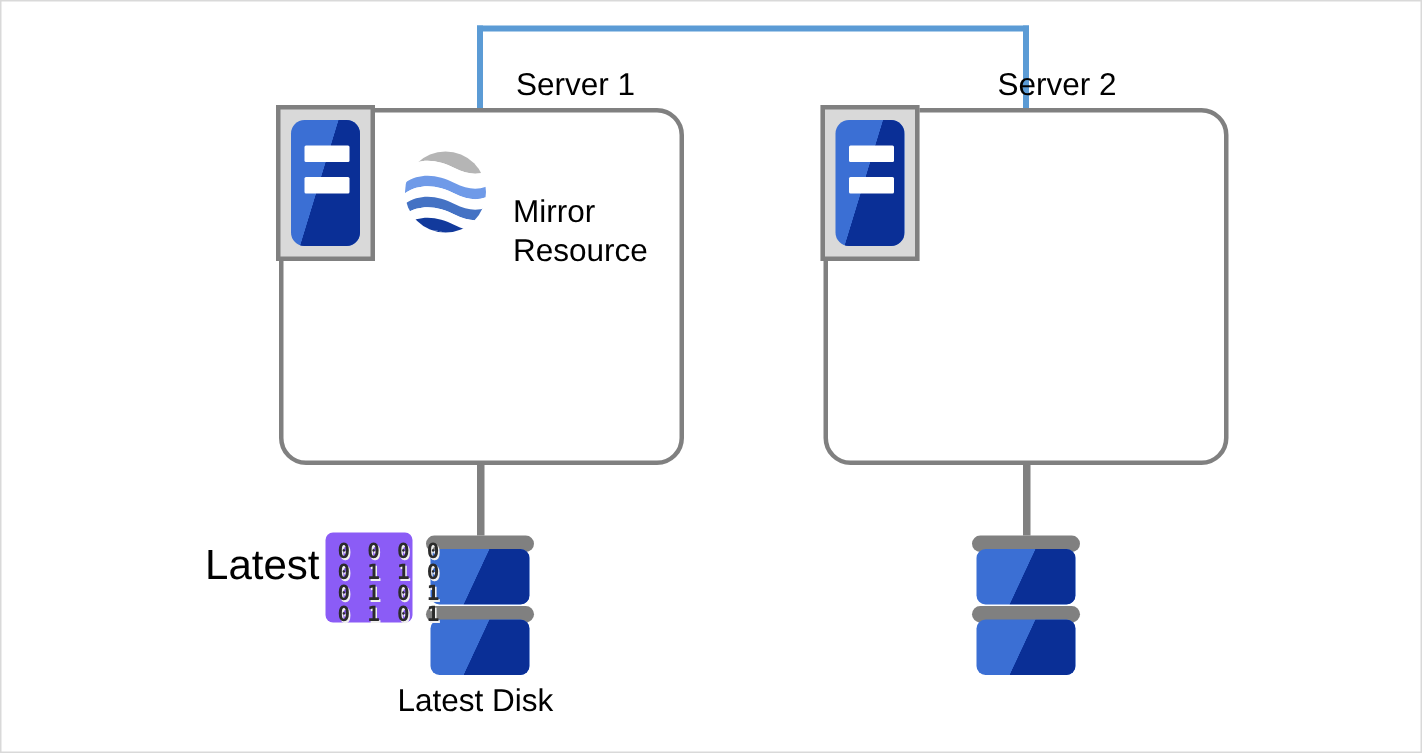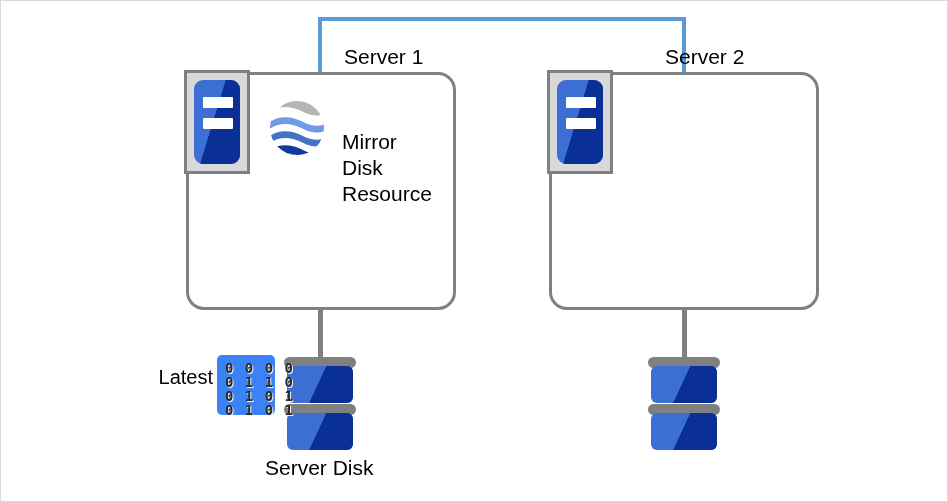--- a/index.html
+++ b/index.html
@@ -143,38 +143,38 @@
     position: absolute;
     font-size: 21px;
     color: #000000;
     white-space: nowrap;
     line-height: 1;
   }
 
   
   .data-block {
     position: absolute;
-    background: #3b82f6;
+    background: #8b5cf6;
     border-radius: 5px;
     padding: 6px 7px 5px 8px;
     box-sizing: border-box;
   }
   .data-block .row {
     font-family: "DejaVu Sans Mono", monospace;
     font-size: 14px;
     font-weight: bold;
     line-height: 14px;
     letter-spacing: 1.5px;
     color: #2b2b2b;
     text-shadow: 1px 1px 0 #f0f0f0;
     white-space: pre;
   }
   .latest-label {
     position: absolute;
-    font-size: 20px;
+    font-size: 28px;
     line-height: 24px;
     color: #000000;
     text-align: right;
     white-space: nowrap;
   }
 </style>
 </head>
 <body>
 
 <div id="canvas">
@@ -211,21 +211,20 @@
         <path d="M -4 47 C 8 35, 22 37, 34 43 C 44 48, 52 48, 60 43 L 60 36 C 52 41, 44 41, 34 36 C 22 30, 8 28, -4 40 Z" fill="#4472c4"></path>
         <path d="M -4 54 C 8 42, 22 44, 34 50 C 44 55, 52 55, 60 50 L 60 43 C 52 48, 44 48, 34 43 C 22 37, 8 35, -4 47 Z" fill="#ffffff"></path>
         <path d="M -4 62 C 8 50, 22 52, 34 58 C 44 63, 52 63, 60 58 L 60 50 C 52 55, 44 55, 34 50 C 22 44, 8 42, -4 54 Z" fill="#123a9c"></path>
         <path d="M -4 62 L 60 62 L 60 58 C 52 63, 44 63, 34 58 C 22 52, 8 50, -4 62 Z" fill="#123a9c"></path>
       </g>
     </svg>
   </div>
 
   <div class="res-text" style="left:341px; top:100px;">
     <div>Mirror</div>
-    <div>Disk</div>
     <div>Resource</div>
   </div>
 
   <div class="server-label" style="left:664px; top:45px;">Server 2</div>
 
   <div class="server-box" style="left:548px; top:71px; width:270px; height:238px;"></div>
 
   <div class="srv-icon" style="left:546px; top:69px;">
     <div class="body">
       <div class="shade"></div>
@@ -240,21 +239,21 @@
     <div class="plate p1"></div>
     <div class="slab s1">
       <div class="shade"></div>
     </div>
     <div class="plate p2"></div>
     <div class="slab s2">
       <div class="shade"></div>
     </div>
   </div>
 
-  <div class="disk-label" style="left:264px; top:456px;">Server Disk</div>
+  <div class="disk-label" style="left:264px; top:456px;">Latest Disk</div>
 
   <div class="latest-label" style="left:118px; top:364px; width:94px;">
     <div>Latest</div>
   </div>
 
   <div class="data-block" style="left:216px; top:354px; width:58px; height:60px;">
     <div class="row">0 0 0 0</div>
     <div class="row">0 1 1 0</div>
     <div class="row">0 1 0 1</div>
     <div class="row">0 1 0 1</div>

